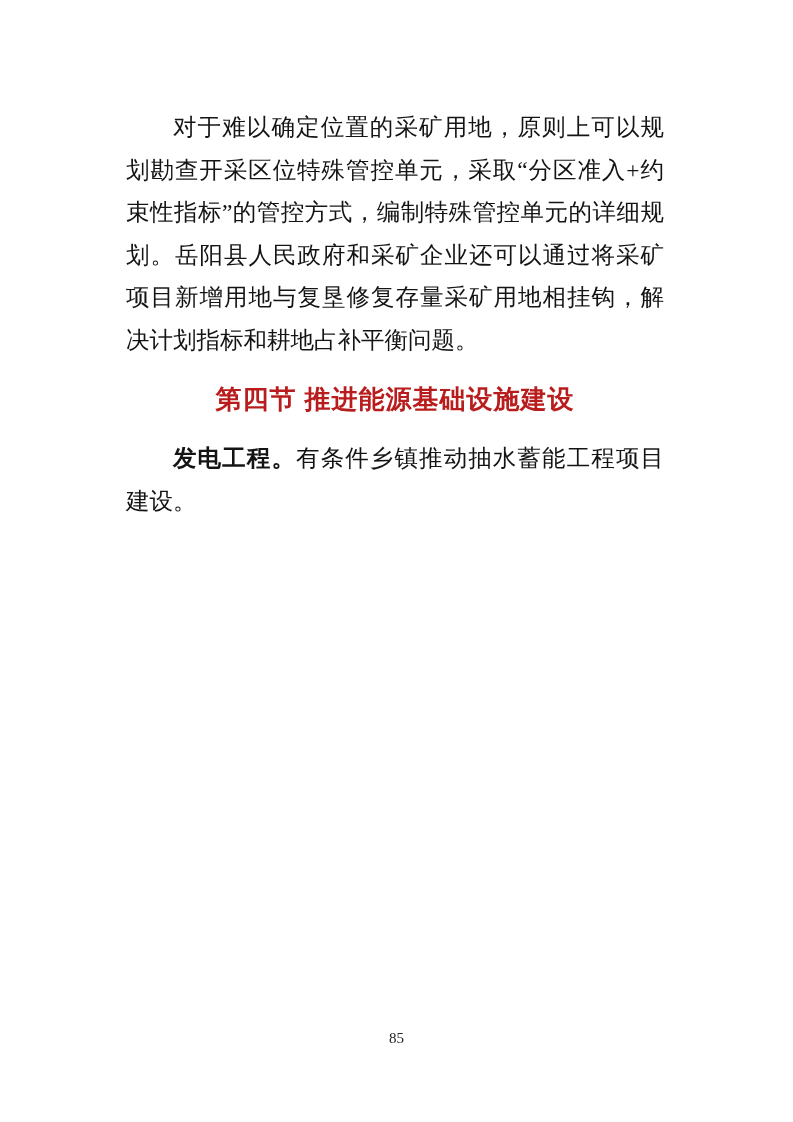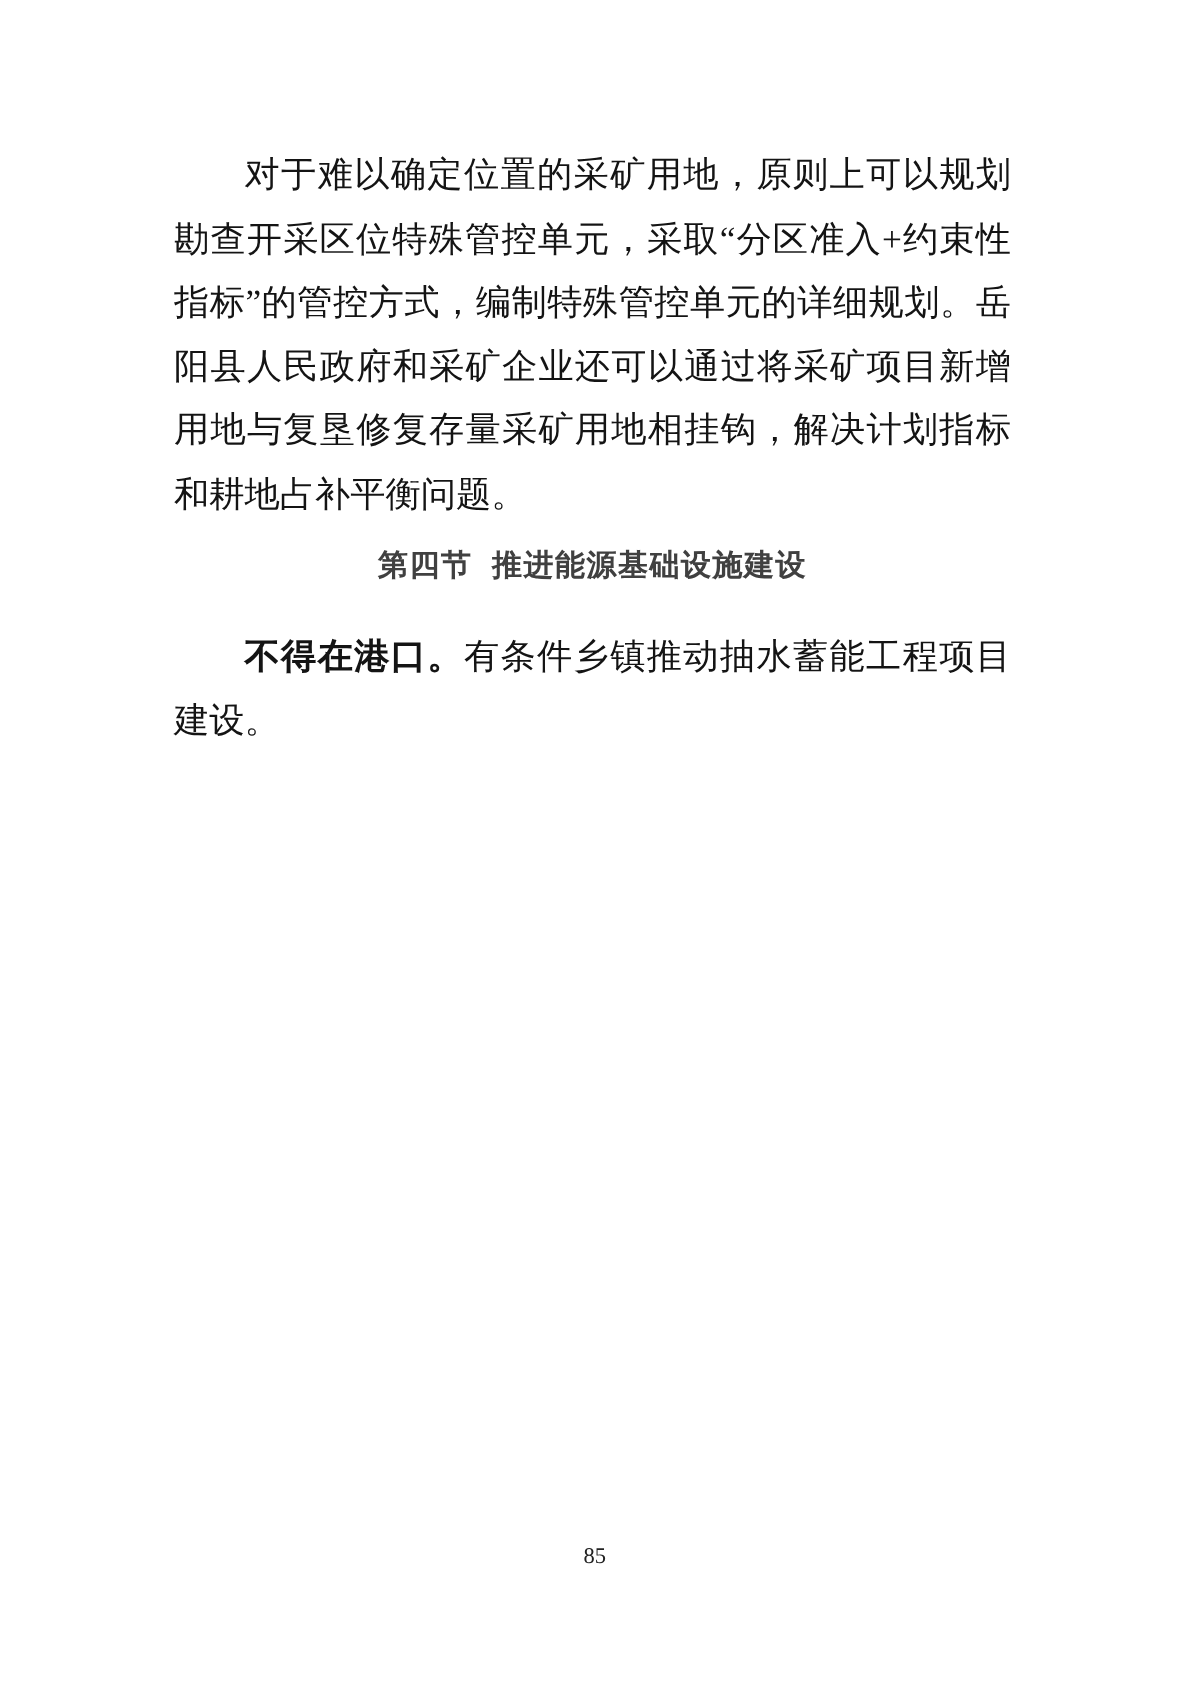--- a/index.html
+++ b/index.html
@@ -16,40 +16,40 @@
     color: #141414;
     font-family: "Liberation Serif", "DejaVu Serif", serif;
   }
   .content {
     position: absolute;
     top: 92px;
     left: 112px;
     width: 566px;
   }
   .body-para {
-    margin: 4px;
+    margin: 14px;
     font-size: 23.5px;
     line-height: 42.5px;
     text-align: justify;
     text-justify: inter-ideograph;
     text-indent: 2em;
     word-break: break-all;
   }
   .body-para .lead-bold {
     font-weight: bold;
   }
   .section-heading {
     margin: 0 0 14px 0;
-    font-family: Liberation Mono, monospace;
-    font-size: 20px;
+    font-family: Liberation Sans, sans-serif;
+    font-size: 26px;
     font-weight: bold;
     line-height: 48px;
     text-align: center;
     letter-spacing: 1px;
-    color: #404040;
+    color: #b91c1c;
   }
   .page-number {
     position: absolute;
     top: 1030px;
     left: 0;
     width: 793px;
     text-align: center;
     font-size: 15px;
     line-height: 16px;
     color: #222222;
@@ -60,20 +60,20 @@
 <body>
 
 <div class="page">
   <div class="content">
 
     <p class="body-para">对于难以确定位置的采矿用地，原则上可以规划勘查开采区位特殊管控单元，采取“分区准入+约束性指标”的管控方式，编制特殊管控单元的详细规划。岳阳县人民政府和采矿企业还可以通过将采矿项目新增用地与复垦修复存量采矿用地相挂钩，解决计划指标和耕地占补平衡问题。</p>
 
 
     <h2 class="section-heading">第四节 推进能源基础设施建设</h2>
 
-    <p class="body-para"><span class="lead-bold">不得在港口。</span><span>有条件乡镇推动抽水蓄能工程项目建设。</span></p>
+    <p class="body-para"><span class="lead-bold">发电工程。</span><span>有条件乡镇推动抽水蓄能工程项目建设。</span></p>
 
 
 
   </div>
 
   <div class="page-number">85</div>
 </div>
 
 </body></html>

